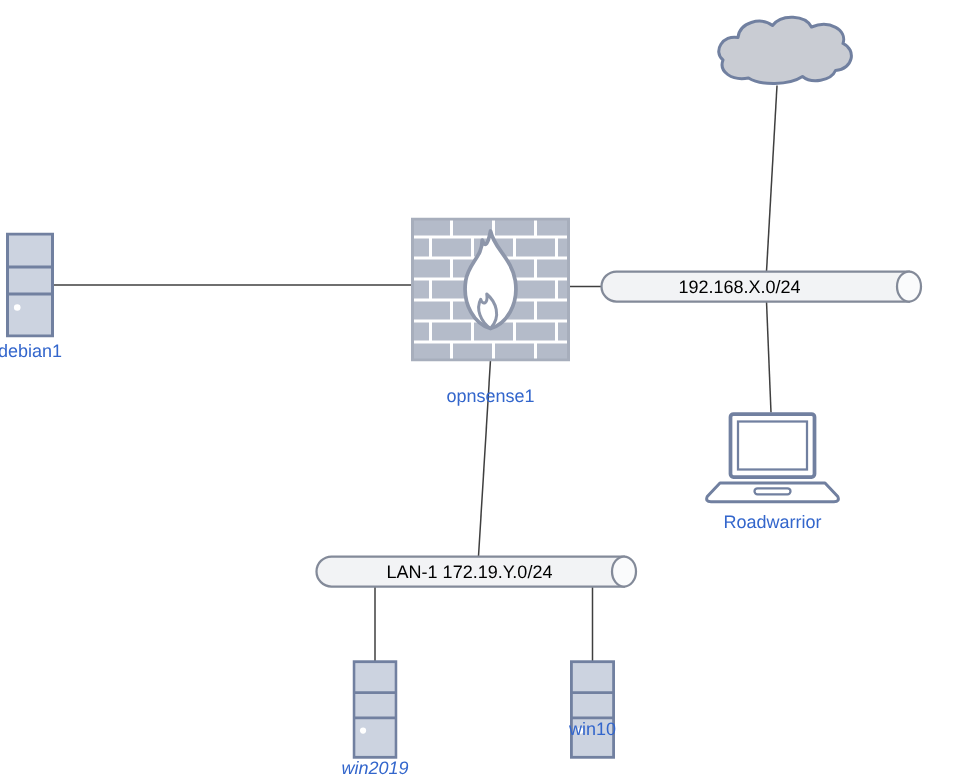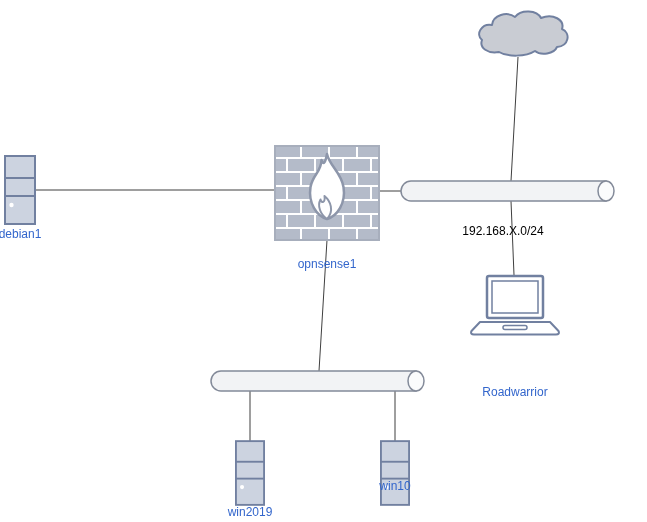--- a/index.html
+++ b/index.html
@@ -24,27 +24,27 @@
   .pipe-body{fill:var(--pipe-fill,#f2f3f5);stroke:var(--pipe-stroke,#838a99);stroke-width:1.5;}
   .pipe-cap{fill:var(--pipe-cap,#fafbfc);stroke:var(--pipe-stroke,#838a99);stroke-width:1.5;}
 
   
   #node-cloud{left:475px;top:8px;}
   #node-debian1{left:4px;top:155px;}
   #label-debian1{left:-30px;top:228px;width:100px;}
   #node-opnsense1{left:274px;top:145px;}
   #label-opnsense1{left:277px;top:258px;width:100px;}
   #node-wan{left:400px;top:180px;}
-  #label-wan{left:400px;top:180px;width:216px;height:22px;margin-top:40px;}
+  #label-wan{left:390px;top:180px;width:216px;height:22px;}
   #node-roadwarrior{left:469px;top:274px;}
-  #label-roadwarrior{left:465px;top:342px;width:100px;margin-top:44px;}
+  #label-roadwarrior{left:465px;top:342px;width:100px;}
   #node-lan{left:210px;top:370px;}
   #label-lan{left:210px;top:370px;width:216px;height:22px;}
   #node-win2019{left:235px;top:440px;}
-  #label-win2019{left:200px;top:506px;width:100px;}
+  #label-win2019{left:200px;top:506px;width:100px;font-style:italic;}
   #node-win10{left:380px;top:440px;}
   #label-win10{left:345px;top:480px;width:100px;}
 </style>
 </head>
 <body>
 
 <div id="canvas">
 
   <svg id="edges" width="647" height="522" viewBox="0 0 647 522">
     <line class="edge" x1="36" y1="190" x2="274" y2="190"></line>
@@ -107,20 +107,21 @@
     </svg>
   </div>
   <div class="node-label" id="label-roadwarrior">Roadwarrior</div>
 
   <div class="node" id="node-lan">
     <svg width="216" height="22" viewBox="0 0 216 22">
       <path class="pipe-body" d="M206 1 L11 1 A10 10 0 0 0 11 21 L206 21 Z"></path>
       <ellipse class="pipe-cap" cx="206" cy="11" rx="8" ry="10"></ellipse>
     </svg>
   </div>
+  <div class="pipe-label" id="label-lan">LAN-1 172.19.Y.0/24</div>
 
   <div class="node" id="node-win2019">
     <svg width="30" height="66" viewBox="0 0 32 70">
       <rect class="server-body" x="1" y="1" width="30" height="68"></rect>
       <line class="server-line" x1="1" y1="23" x2="31" y2="23"></line>
       <line class="server-line" x1="1" y1="41" x2="31" y2="41"></line>
       <circle class="server-dot" cx="7.5" cy="50" r="2.2"></circle>
     </svg>
   </div>
   <div class="node-label" id="label-win2019">win2019</div>

